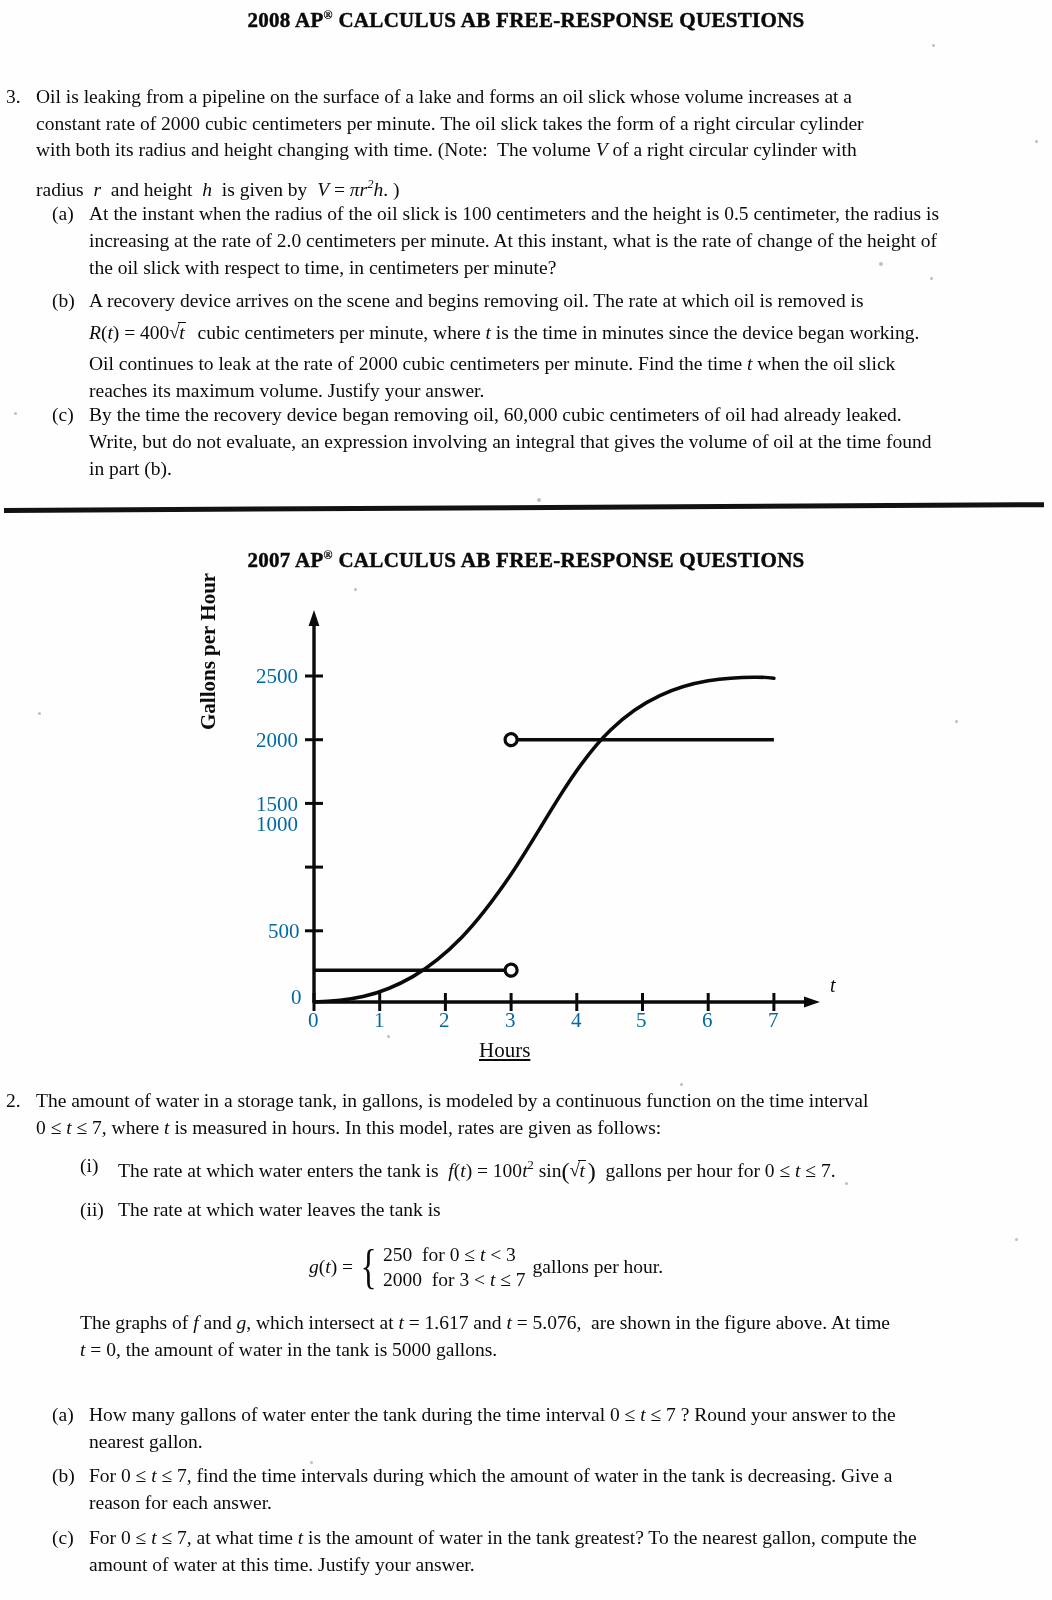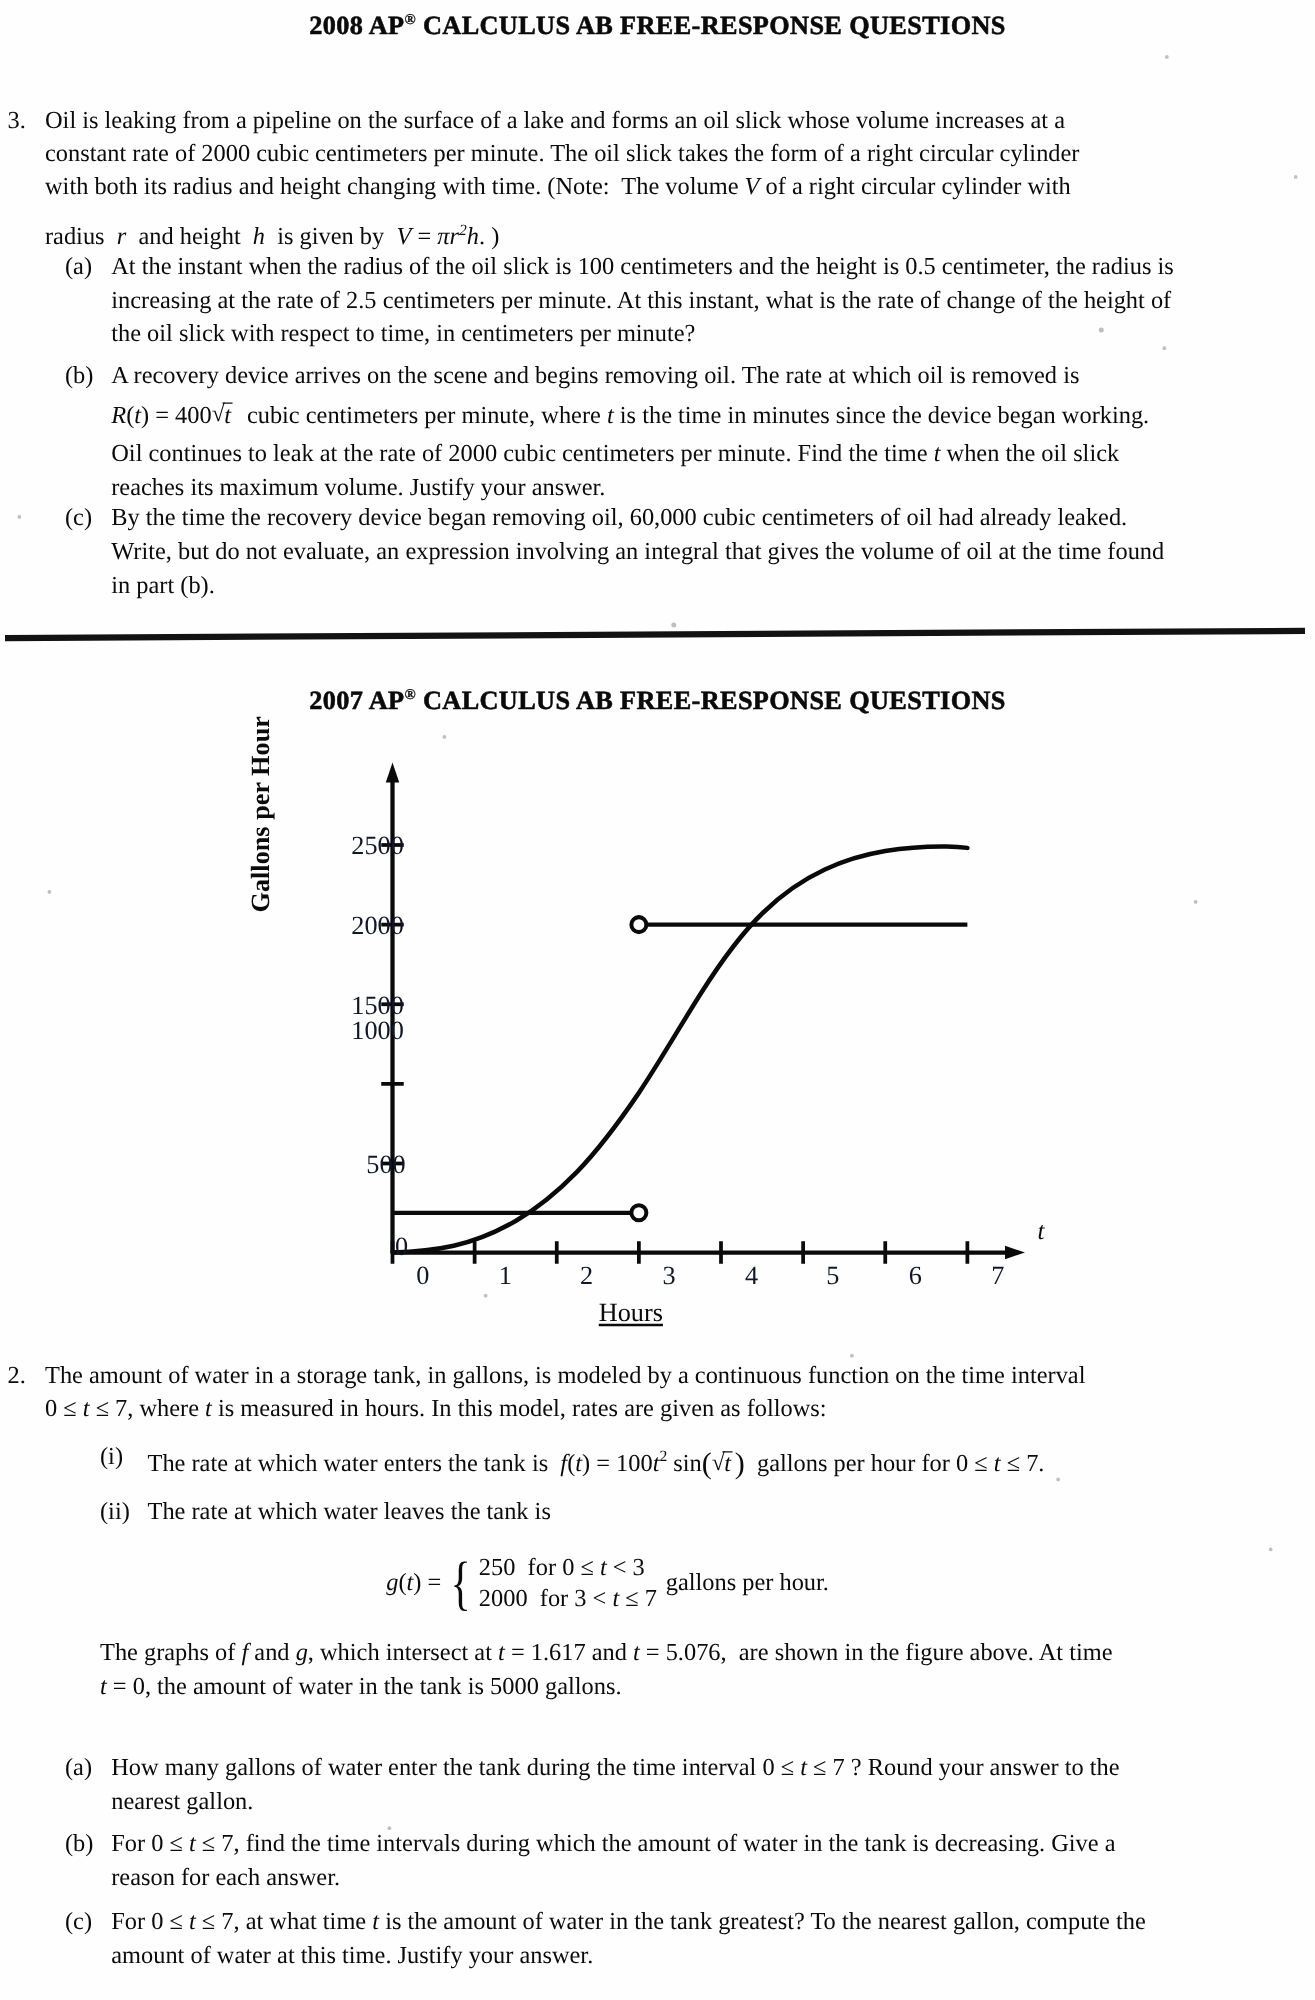--- a/index.html
+++ b/index.html
@@ -120,23 +120,22 @@
     font-weight: bold;
     font-family: "Liberation Serif", "DejaVu Serif", serif;
     transform: rotate(-90deg);
     transform-origin: left top;
     white-space: nowrap;
   }
   .axis-tick-label {
     position: absolute;
     font-size: 21px;
     font-family: "Liberation Serif", "DejaVu Serif", serif;
-    color: #0f172a;
+    color: #0369a1;
     white-space: nowrap;
-    margin-left: 25px;
   }
   .hours-label {
     position: absolute;
     font-size: 21px;
     font-family: "Liberation Serif", "DejaVu Serif", serif;
     white-space: nowrap;
     text-decoration: underline;
   }
   .t-label {
     position: absolute;
@@ -192,21 +191,21 @@
     </div>
     <div style="margin-top:7px;">
       radius&nbsp; <span class="mathi">r</span>&nbsp; and height&nbsp; <span class="mathi">h</span>&nbsp; is given by&nbsp;
       <span class="mathi">V</span> = <span class="mathi">πr</span><sup class="exp"><span class="mathi">2</span></sup><span class="mathi">h</span>. )
     </div>
   </div>
 
   <div class="part-label" style="left:52px; top:200px;">(a)</div>
   <div class="part-body" style="left:89px; top:200px; width:948px;">
     <div>At the instant when the radius of the oil slick is 100 centimeters and the height is 0.5 centimeter, the radius is</div>
-    <div>increasing at the rate of 2.5 centimeters per minute. At this instant, what is the rate of change of the height of</div>
+    <div>increasing at the rate of 2.0 centimeters per minute. At this instant, what is the rate of change of the height of</div>
     <div>the oil slick with respect to time, in centimeters per minute?</div>
   </div>
 
   <div class="part-label" style="left:52px; top:287px;">(b)</div>
   <div class="part-body" style="left:89px; top:287px; width:950px;">
     <div>A recovery device arrives on the scene and begins removing oil. The rate at which oil is removed is</div>
     <div style="margin-top:5px;">
       <span class="mathi">R</span>(<span class="mathi">t</span>) = 400<span class="radical"><span><span class="mathi">t</span></span></span>&nbsp; cubic centimeters per minute, where&nbsp;<span class="mathi">t</span>&nbsp;is the time in minutes since the device began working.
     </div>
     <div style="margin-top:4px;">

